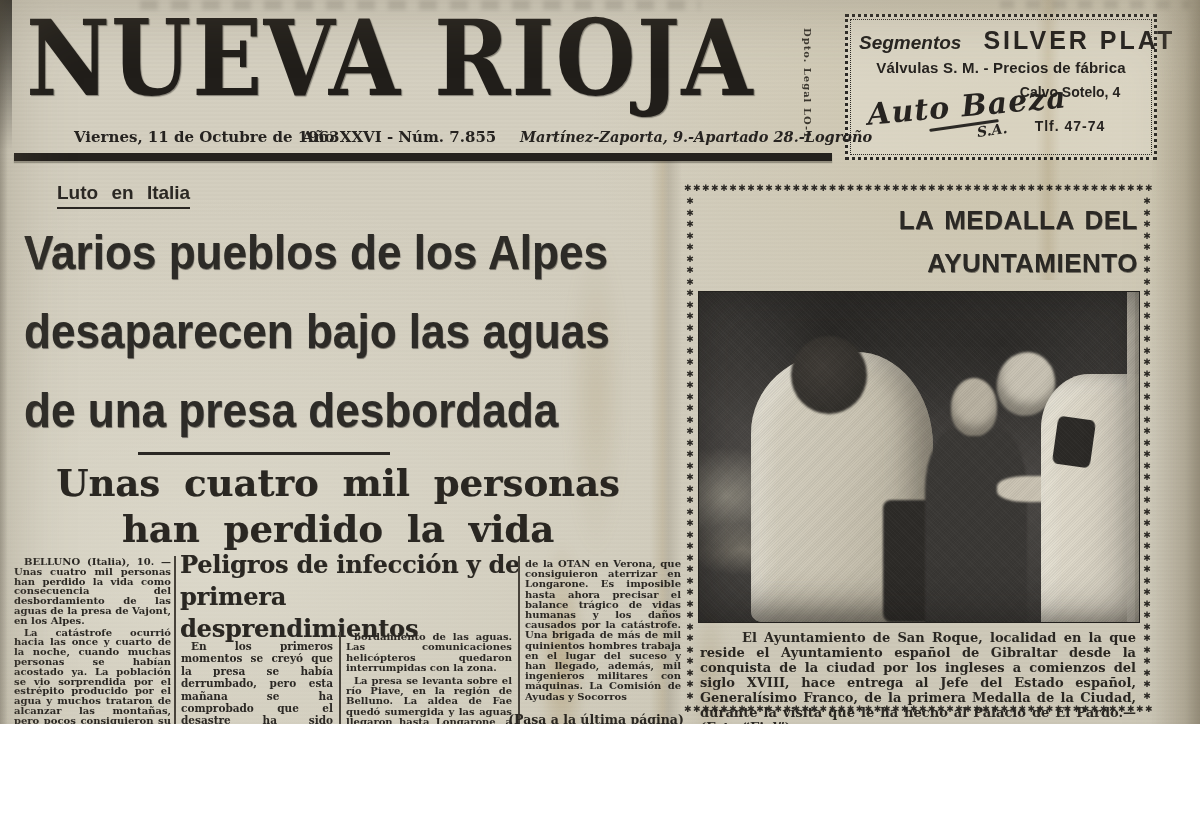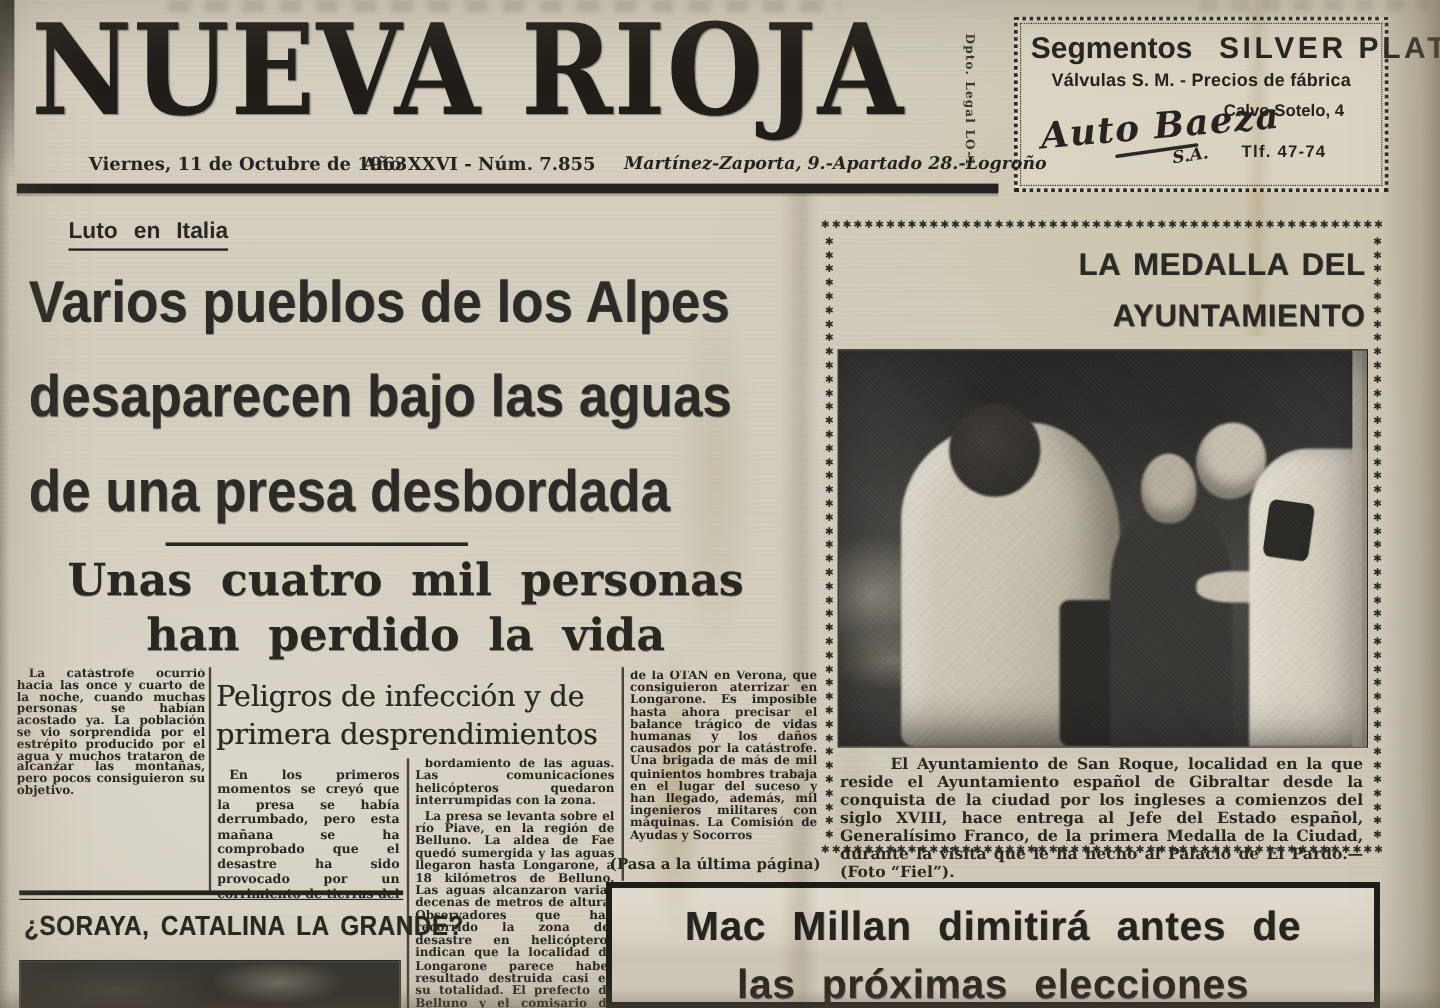--- a/index.html
+++ b/index.html
@@ -1,17 +1,17 @@
 <!DOCTYPE html>
 <html lang="es"><head>
 <meta charset="utf-8">
 <style>
   html,body{margin:0;padding:0;}
   .page{
-    position:relative;width:1200px;height:840px;overflow:hidden;
+    position:relative;width:1200px;height:724px;overflow:hidden;
     background-color:#d7d2c3;
     background-image:
       radial-gradient(ellipse 700px 500px at 85% 18%, rgba(198,188,158,.55), transparent 62%),
       radial-gradient(ellipse 900px 620px at 18% 78%, rgba(228,225,212,.6), transparent 60%),
       repeating-linear-gradient(0deg, rgba(0,0,0,.014) 0 2px, transparent 2px 4px),
       linear-gradient(180deg, rgba(212,207,192,.45), rgba(193,188,170,.45));
     font-family:"DejaVu Serif", serif;color:#262320;
   }
   .abs{position:absolute;}
 
@@ -28,21 +28,21 @@
   #price-value{font-size:23px;display:block;margin-top:10px;}
   #legal-vert{
     left:797px;top:28px;height:115px;width:16px;
     writing-mode:vertical-rl;font-size:10px;font-weight:bold;letter-spacing:1px;
     color:#3a362e;
   }
   
   #ad-box{left:845px;top:14px;width:306px;height:140px;border:3px dotted #2b2925;background:rgba(232,228,216,.45);}
   #ad-box-inner{position:absolute;inset:2px;border:1px dotted #2b2925;padding:6px 8px 4px 8px;box-sizing:border-box;}
   #ad-row1{text-align:center;font-family:"Liberation Sans",sans-serif;font-weight:bold;white-space:nowrap;}
-  #ad-row1 .seg{font-size:25px;margin-right:22px;}
+  #ad-row1 .seg{font-size:19px;margin-right:22px;font-style:italic;}
   #ad-row1 .brand{font-size:25px;letter-spacing:3px;}
   #ad-row2{text-align:center;font-family:"Liberation Sans",sans-serif;font-weight:bold;font-size:15px;margin-top:4px;letter-spacing:.2px;}
   #ad-row3{position:relative;height:72px;margin-top:2px;}
   #ad-script{position:absolute;left:8px;top:10px;font-family:"DejaVu Serif",serif;font-style:italic;font-weight:bold;font-size:30px;transform:rotate(-5deg);letter-spacing:1px;}
   #ad-script-sa{position:absolute;left:118px;top:44px;font-style:italic;font-weight:bold;font-size:14px;transform:rotate(-8deg);}
   #ad-script-rule{position:absolute;left:70px;top:46px;width:70px;height:3px;background:#2b2925;transform:rotate(-8deg);border-radius:2px;}
   #ad-contact{position:absolute;right:8px;top:6px;width:130px;text-align:center;font-family:"Liberation Sans",sans-serif;font-weight:bold;font-size:14px;}
   #ad-addr{display:block;}
   #ad-phone{display:block;margin-top:18px;letter-spacing:1px;}
 
@@ -63,21 +63,21 @@
   }
   #head-rule{left:138px;top:452px;width:252px;height:2.5px;background:#2a2723;}
   #subhead{left:16px;top:460px;width:644px;text-align:center;font-weight:bold;font-size:37px;line-height:46px;word-spacing:11px;color:#2a2722;text-shadow:.4px .4px .5px rgba(45,42,38,.5);}
 
   
   .bodycol{font-family:"DejaVu Serif",serif;font-weight:700;text-align:justify;color:#2b2824;overflow:hidden;}
   .bodycol p{margin:0;}
   #col1{left:14px;top:557px;width:157px;height:182px;font-size:10px;line-height:9.8px;}
   #col1 p+p{margin-top:2px;}
   #col1 p{text-indent:10px;}
-  #subhead2{left:180px;top:549px;width:342px;font-weight:normal;font-size:24px;line-height:32px;color:#2a2722;letter-spacing:-.2px;text-shadow:.4px .4px .5px rgba(45,42,38,.5);margin-top:15px;}
+  #subhead2{left:180px;top:549px;width:342px;font-weight:bold;font-size:24px;line-height:32px;color:#2a2722;letter-spacing:-.2px;text-shadow:.4px .4px .5px rgba(45,42,38,.5);}
   #col2{left:181px;top:640px;width:152px;height:110px;font-size:10.5px;line-height:12.4px;}
   #col2 p{text-indent:10px;}
   #col3{left:346px;top:632px;width:166px;height:208px;font-size:10px;line-height:10.4px;}
   #col3 p+p{margin-top:2px;}
   #col3 p{text-indent:8px;}
   #col4{left:525px;top:559px;width:156px;height:148px;font-size:10px;line-height:10.2px;}
   #pasa-note{left:508px;top:712px;width:176px;text-align:center;font-weight:bold;font-size:12.5px;color:#2a2722;}
   .vrule{width:1.5px;background:#47423a;}
   #vrule1{left:174px;top:556px;height:188px;}
   #vrule2{left:339px;top:632px;height:208px;}
@@ -214,20 +214,21 @@
     <div>de una presa desbordada</div>
   </div>
 
   <div class="abs" id="head-rule"></div>
   <div class="abs" id="subhead">
     <div>Unas cuatro mil personas</div>
     <div>han perdido la vida</div>
   </div>
 
   <div class="abs bodycol" id="col1">
+    <p>BELLUNO (Italia), 10. — Unas cuatro mil personas han perdido la vida como consecuencia del desbordamiento de las aguas de la presa de Vajont, en los Alpes.</p>
     <p>La catástrofe ocurrió hacia las once y cuarto de la noche, cuando muchas personas se habían acostado ya. La población se vio sorprendida por el estrépito producido por el agua y muchos trataron de alcanzar las montañas, pero pocos consiguieron su objetivo.</p>
   </div>
 
   <div class="abs vrule" id="vrule1"></div>
 
   <div class="abs" id="subhead2">
     <div>Peligros de infección y de</div>
     <div>primera desprendimientos</div>
   </div>
 

